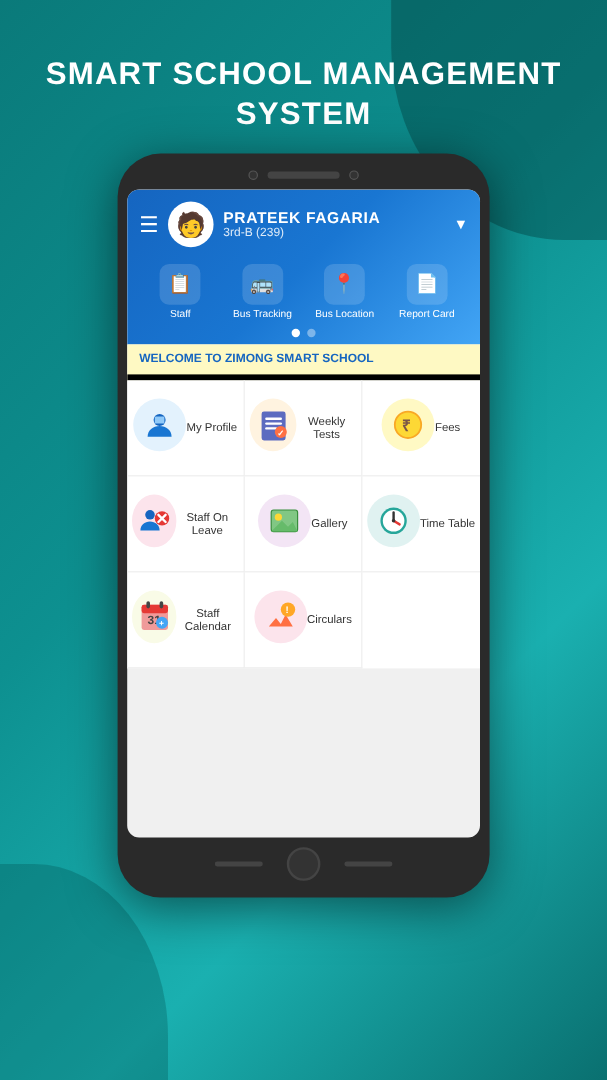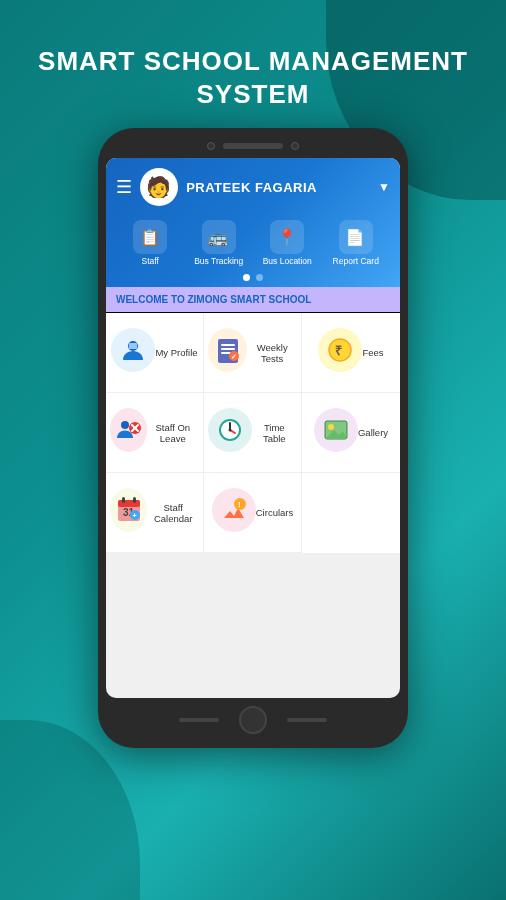--- a/index.html
+++ b/index.html
@@ -152,26 +152,26 @@
     .dot {
       width: 7px; height: 7px;
       border-radius: 50%;
       background: rgba(255,255,255,0.4);
     }
     .dot.active {
       background: white;
     }
     
     .welcome-banner {
-      background: #c4b5fd;
+      background: #fef9c3;
       padding: 7px 10px;
       font-size: 10px;
       font-weight: 700;
       color: #1565c0;
-      border-bottom: 1px solid #000000;
+      border-bottom: 5px solid #000000;
     }
     
     .menu-grid {
       display: grid;
       grid-template-columns: 1fr 1fr 1fr;
       background: white;
     }
     .menu-cell {
       display: flex;
       flex-direction: row;
@@ -249,20 +249,21 @@
   <div class="phone-screen">
 
     <div class="app-header">
       <div class="header-row">
         <div class="hamburger-icon">☰</div>
         <div class="avatar-circle">
           <span class="avatar-person">🧑</span>
         </div>
         <div class="header-name-area">
           <div class="header-name">PRATEEK FAGARIA</div>
+          <div class="header-sub">3rd-B (239)</div>
         </div>
         <div class="dropdown-arrow">▼</div>
       </div>
 
       <div class="nav-icons-row">
         <div class="nav-item">
           <div class="nav-icon-box">📋</div>
           <span>Staff</span>
         </div>
         <div class="nav-item">
@@ -332,42 +333,42 @@
             <path d="M3 22 c0-4.5 3.5-7.5 8-7.5 s8 3 8 7.5" fill="#1976d2"></path>
             <circle cx="21" cy="12" r="6" fill="#e53935"></circle>
             <line x1="18" y1="9" x2="24" y2="15" stroke="white" stroke-width="2" stroke-linecap="round"></line>
             <line x1="24" y1="9" x2="18" y2="15" stroke="white" stroke-width="2" stroke-linecap="round"></line>
           </svg>
         </div>
         <span class="menu-label">Staff On Leave</span>
       </div>
 
       <div class="menu-cell">
+        <div class="icon-circle purple">
+          <svg width="28" height="28" viewBox="0 0 28 28">
+            <rect x="3" y="5" width="22" height="18" rx="2" fill="#81c784"></rect>
+            <rect x="3" y="5" width="22" height="18" rx="2" fill="none" stroke="#388e3c" stroke-width="1"></rect>
+            <circle cx="9" cy="11" r="3" fill="#fdd835"></circle>
+            <polygon points="3,23 12,14 17,19 21,15 25,23" fill="#66bb6a"></polygon>
+          </svg>
+        </div>
+        <span class="menu-label">Gallery</span>
+      </div>
+
+      <div class="menu-cell">
         <div class="icon-circle teal">
           <svg width="28" height="28" viewBox="0 0 28 28">
             <circle cx="14" cy="14" r="11" fill="#26a69a"></circle>
             <circle cx="14" cy="14" r="9" fill="white"></circle>
             <line x1="14" y1="14" x2="14" y2="7" stroke="#333" stroke-width="2" stroke-linecap="round"></line>
             <line x1="14" y1="14" x2="19" y2="17" stroke="#e53935" stroke-width="2" stroke-linecap="round"></line>
             <circle cx="14" cy="14" r="1.5" fill="#333"></circle>
           </svg>
         </div>
         <span class="menu-label">Time Table</span>
-      </div>
-
-      <div class="menu-cell">
-        <div class="icon-circle purple">
-          <svg width="28" height="28" viewBox="0 0 28 28">
-            <rect x="3" y="5" width="22" height="18" rx="2" fill="#81c784"></rect>
-            <rect x="3" y="5" width="22" height="18" rx="2" fill="none" stroke="#388e3c" stroke-width="1"></rect>
-            <circle cx="9" cy="11" r="3" fill="#fdd835"></circle>
-            <polygon points="3,23 12,14 17,19 21,15 25,23" fill="#66bb6a"></polygon>
-          </svg>
-        </div>
-        <span class="menu-label">Gallery</span>
       </div>
 
       <div class="menu-cell">
         <div class="icon-circle lime">
           <svg width="28" height="28" viewBox="0 0 28 28">
             <rect x="3" y="4" width="22" height="21" rx="2" fill="#ef9a9a"></rect>
             <rect x="3" y="4" width="22" height="7" rx="2" fill="#e53935"></rect>
             <rect x="7" y="1" width="3" height="6" rx="1.5" fill="#444"></rect>
             <rect x="18" y="1" width="3" height="6" rx="1.5" fill="#444"></rect>
             <text x="8" y="20" font-size="10" fill="#444" font-weight="bold">31</text>

